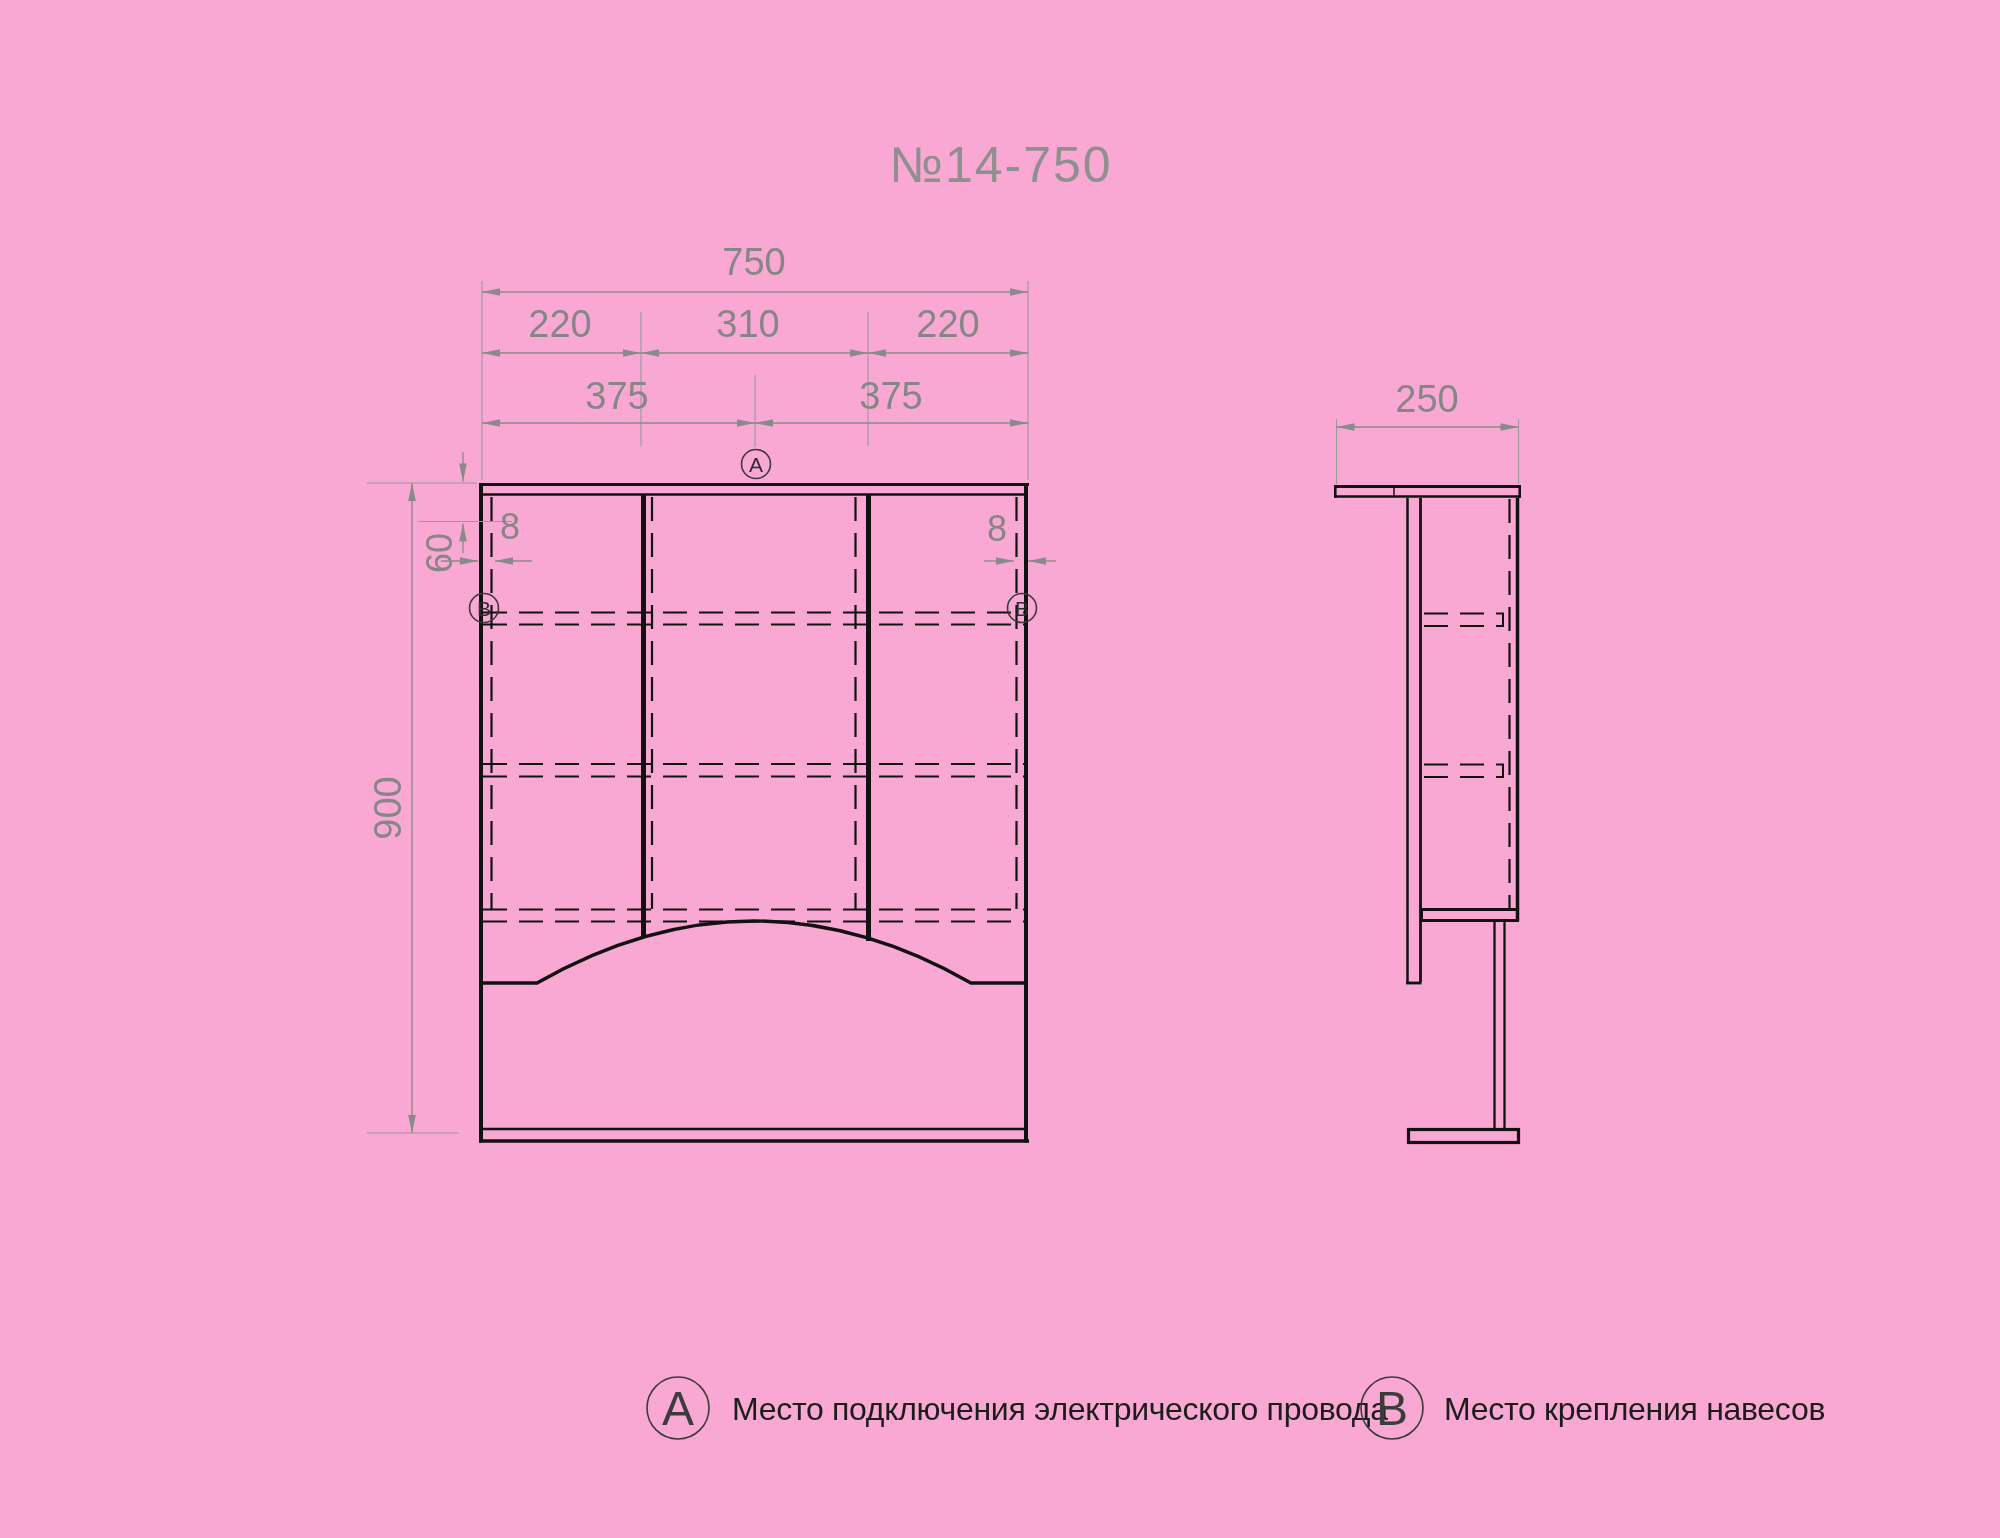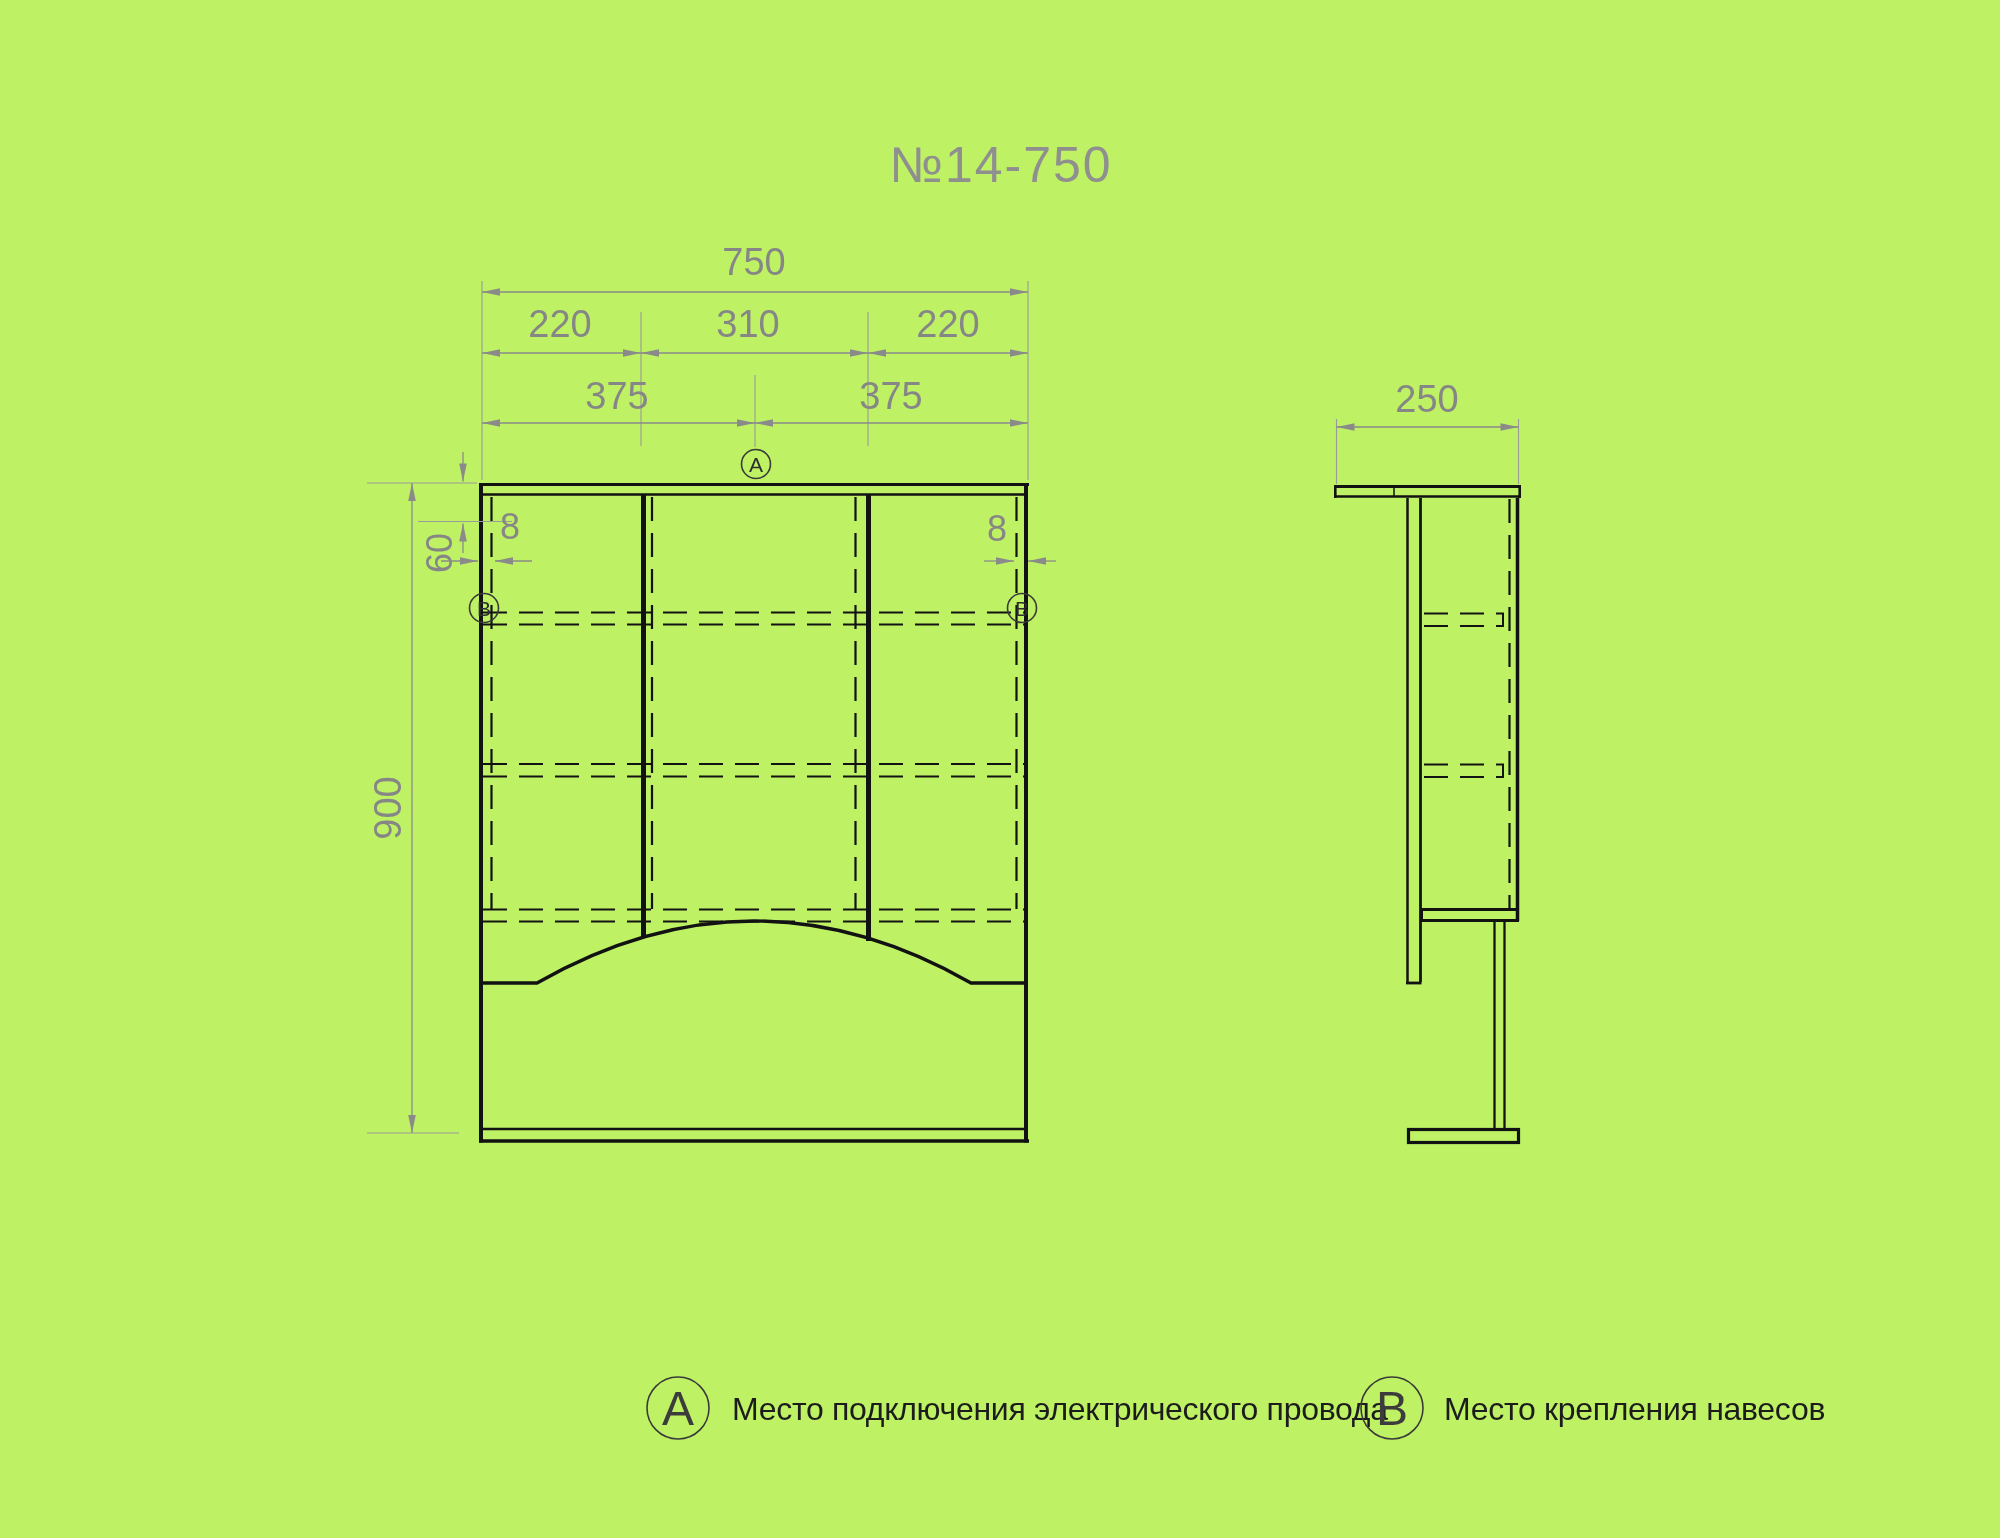--- a/index.html
+++ b/index.html
@@ -1,16 +1,16 @@
 <!DOCTYPE html>
 <html><head>
 <meta charset="utf-8">
 <style>
   html,body{margin:0;padding:0;background:#ffffff;}
-  .canvas{position:relative;width:2000px;height:1538px;background:#bef264;overflow:hidden;}
+  .canvas{position:relative;width:2000px;height:1538px;background:#f9a8d4;overflow:hidden;}
   svg{position:absolute;left:0;top:0;}
   text{font-family:"Liberation Sans","DejaVu Sans",sans-serif;}
   .t-title{font-size:50px;fill:#8f8f8f;letter-spacing:2px;}
   .t-dim{font-size:38px;fill:#868686;}
   .t-dim-s{font-size:36px;fill:#868686;}
   .t-marker{font-size:21px;fill:#2e2e2e;}
   .t-legend-letter{font-size:48px;fill:#3c3c3c;}
   .t-legend{font-size:32px;fill:#1c1c1c;letter-spacing:-0.3px;}
   .ln{stroke:#121212;fill:none;}
   .dash{stroke:#121212;fill:none;stroke-dasharray:24 12;}

